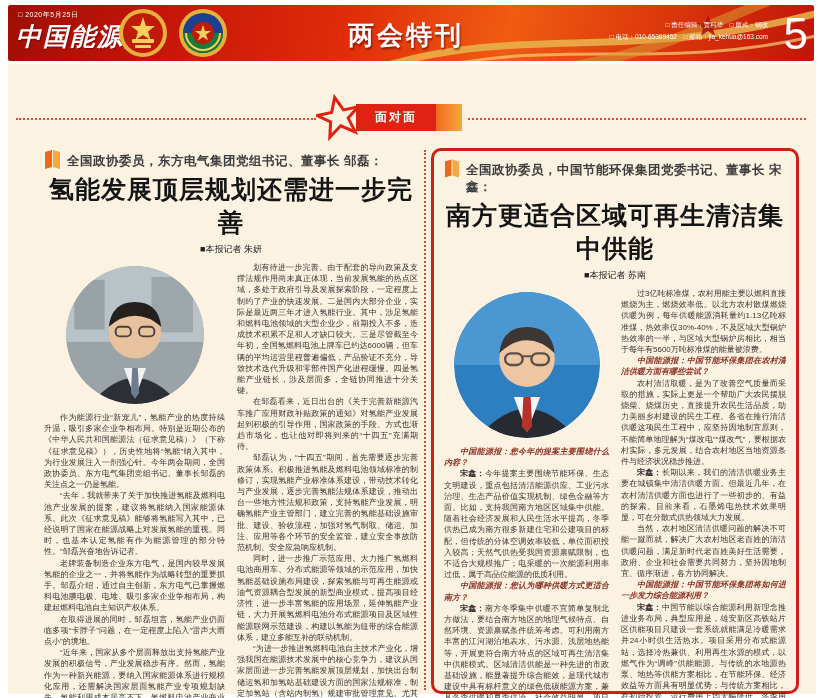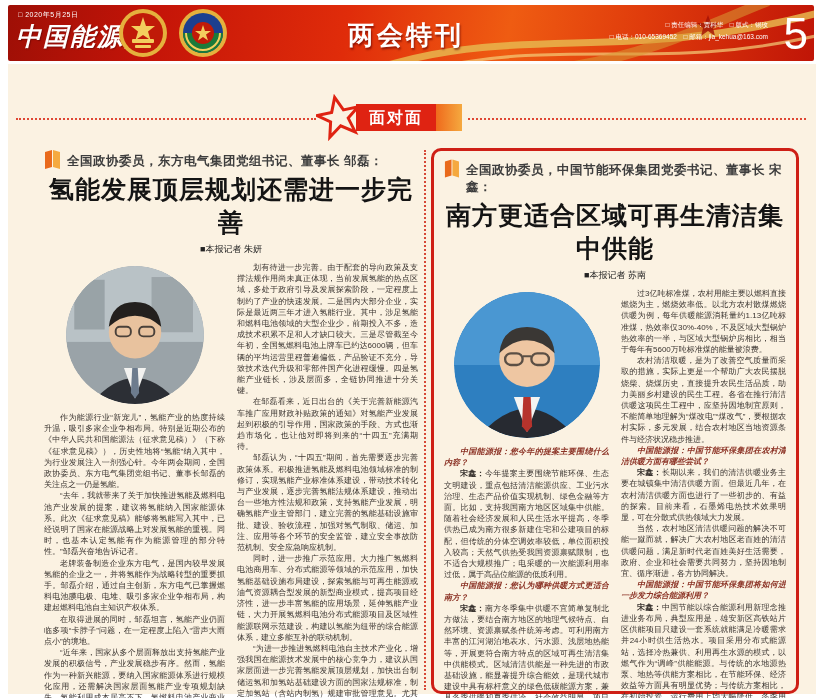--- a/index.html
+++ b/index.html
@@ -26,21 +26,21 @@
   
   .content { position:absolute; left:8px; top:64px; width:808px; height:630px; background:#fbf2e2; }
 
   
   .badge-row { position:absolute; left:0; top:30px; width:100%; height:48px; }
   .dotline { position:absolute; top:24px; border-top:2px dotted #df4734; }
   .dotline.l { left:8px; width:300px; }
   .dotline.r { left:460px; right:10px; }
   .badge-star { position:absolute; left:308px; top:0px; }
   .badge-box { position:absolute; left:348px; top:10px; width:80px; height:27px; background:#df2312;
-    color:#fff; font-size:16px; font-weight:bold; text-align:center; line-height:27px; letter-spacing:2px; }
+    color:#fff; font-size:12px; font-weight:bold; text-align:center; line-height:27px; letter-spacing:2px; }
   .badge-tab { position:absolute; left:428px; top:10px; width:26px; height:27px;
     background:linear-gradient(90deg,#ef6a1c,#f5a93f); }
 
   
   .articles { position:absolute; left:0; top:84px; width:100%; height:546px; display:flex; }
   .article-left { width:404px; padding:2px 6px 0 24px;margin-left:12px; }
   .divider { width:0; border-left:2px dotted #d64938; height:540px; margin-top:2px; }
   .article-right { flex:1; margin:0 17px 0 5px; border:3px solid #ce1f16; border-radius:10px;
     background:#fbf2e2; padding:8px 10px 12px; height:546px; }
 
@@ -204,22 +204,22 @@
             <div>
                 <p class="para q">中国能源报：您今年的提案主要围绕什么内容？</p>
                 <p class="para a"><b>宋鑫：</b>今年提案主要围绕节能环保、生态文明建设，重点包括清洁能源供应、工业污水治理、生态产品价值实现机制、绿色金融等方面。比如，支持我国南方地区区域集中供能。随着社会经济发展和人民生活水平提高，冬季供热已成为南方很多新建住宅和公建项目的标配，但传统的分体空调效率较低，单位面积投入较高；天然气供热受我国资源禀赋限制，也不适合大规模推广；电采暖的一次能源利用率过低，属于高品位能源的低质利用。</p>
                 <p class="para q">中国能源报：您认为哪种供暖方式更适合南方？</p>
                 <p class="para a"><b>宋鑫：</b>南方冬季集中供暖不宜简单复制北方做法，要结合南方地区的地理气候特点、自然环境、资源禀赋条件统筹考虑。可利用南方丰富的江河湖泊地表水、污水源、浅层地热能等，开展更符合南方特点的区域可再生清洁集中供能模式。区域清洁供能是一种先进的市政基础设施，能显著提升综合能效，是现代城市建设中具有标杆意义的绿色低碳能源方案，兼具冬季供暖和夏季供冷，社会效益明显，项目公益性属性强。区域集中供能项目可有效降低建筑能耗30%以上，推动绿色经济、低碳经济和循环经济的发展，支撑地方政府节能减排任务的完成。区域集中供能在技术上可实现零排放、零污染，避免城市“热岛效应”，可减少开发企业配套设施投入，减少总装机容量20%-30%，减少机房面积80%，降低系统建设投资。</p>
               </div>
           </div>
           <div class="col">
             <div>
                 <p class="para">过3亿吨标准煤，农村用能主要以燃料直接燃烧为主，燃烧效率低。以北方农村散煤燃烧供暖为例，每年供暖能源消耗量约1.13亿吨标准煤，热效率仅30%-40%，不及区域大型锅炉热效率的一半，与区域大型锅炉房相比，相当于每年有5600万吨标准煤的能量被浪费。</p>
+                <p class="para q">中国能源报：中国节能环保集团在农村清洁供暖方面有哪些尝试？</p>
                 <p class="para">农村清洁取暖，是为了改善空气质量而采取的措施，实际上更是一个帮助广大农民摆脱烧柴、烧煤历史，直接提升农民生活品质，助力美丽乡村建设的民生工程。各省在推行清洁供暖这项民生工程中，应坚持因地制宜原则，不能简单地理解为“煤改电”“煤改气”，要根据农村实际，多元发展，结合农村地区当地资源条件与经济状况稳步推进。</p>
-                <p class="para q">中国能源报：中国节能环保集团在农村清洁供暖方面有哪些尝试？</p>
                 <p class="para a"><b>宋鑫：</b>长期以来，我们的清洁供暖业务主要在城镇集中清洁供暖方面。但最近几年，在农村清洁供暖方面也进行了一些初步的、有益的探索。目前来看，石墨烯电热技术效果明显，可在分散式供热领域大力发展。</p>
                 <p class="para">当然，农村地区清洁供暖问题的解决不可能一蹴而就，解决广大农村地区老百姓的清洁供暖问题，满足新时代老百姓美好生活需要，政府、企业和社会需要共同努力，坚持因地制宜、循序渐进，各方协同解决。</p>
                 <p class="para q">中国能源报：中国节能环保集团将如何进一步发力综合能源利用？</p>
                 <p class="para a"><b>宋鑫：</b>中国节能以综合能源利用新理念推进业务布局，典型应用是，雄安新区高铁站片区供能项目只建设一套系统就能满足冷暖需求并24小时供生活热水。项目采用分布式能源站，选择冷热兼供、利用再生水源的模式，以燃气作为“调峰”供能能源。与传统的水地源热泵、地热等供能方案相比，在节能环保、经济效益等方面具有明显优势；与传统方案相比，在初始投资、运行费用上均大幅降低，冬季用电量降低2/3，夏季用电量降低1/3，节约能源折合标准煤600吨，减少二氧化碳排放约1510吨。</p>
               </div>
           </div>
         </div>
       </div>
 
     </div>

